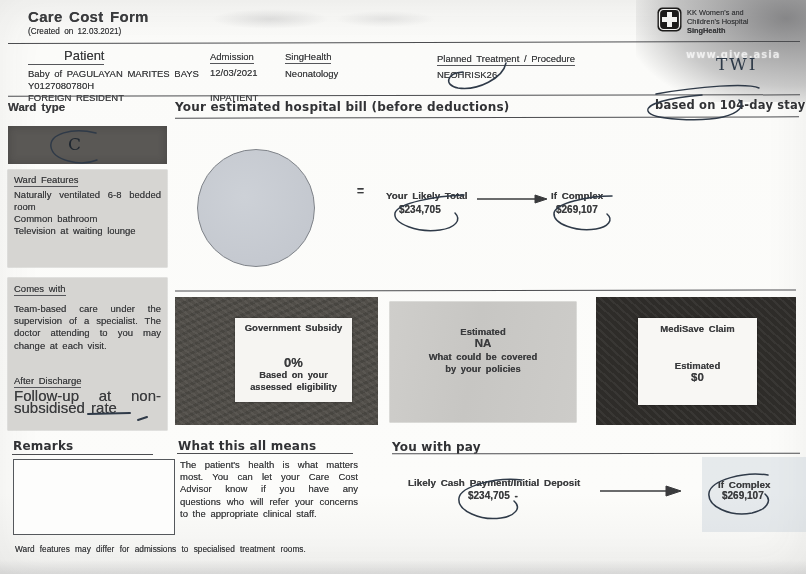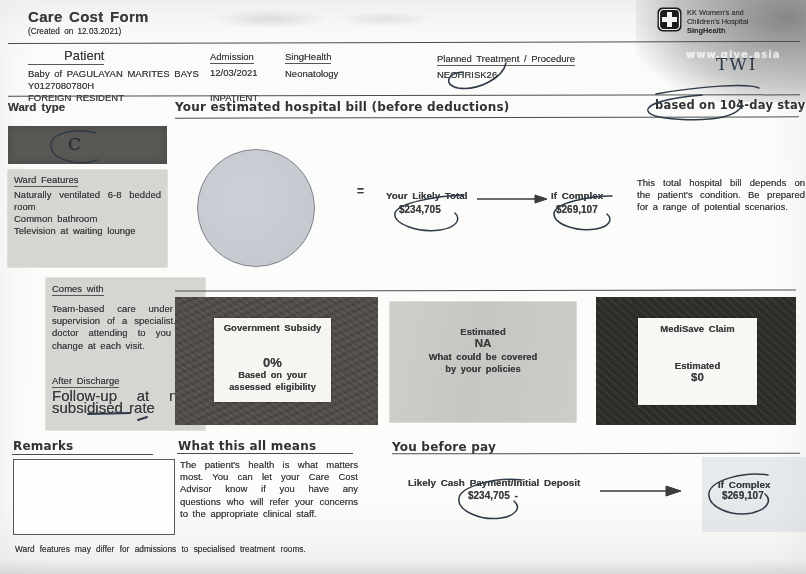--- a/index.html
+++ b/index.html
@@ -83,45 +83,44 @@
     <div class="hand" style="position:absolute;left:60px;top:8px;font-size:17px;color:#1f2730;">C</div>
   </div>
 
   <div class="abs panel" style="left:8px;top:170px;width:159px;height:97px;">
     <div class="doc ul" style="position:absolute;left:6px;top:4px;font-size:9.5px;">Ward Features</div>
     <div class="doc justify" style="position:absolute;left:6px;top:19px;width:147px;font-size:9.5px;line-height:12px;">Naturally ventilated 6-8 bedded room</div>
     <div class="doc" style="position:absolute;left:6px;top:43px;width:147px;font-size:9.5px;line-height:12px;">Common bathroom</div>
     <div class="doc" style="position:absolute;left:6px;top:55px;width:150px;font-size:9.5px;line-height:12px;">Television at waiting lounge</div>
   </div>
 
-  <div class="abs panel" style="left:8px;top:278px;width:159px;height:152px;margin-left:38px;">
+  <div class="abs panel" style="left:8px;top:278px;width:159px;height:152px;">
     <div class="doc ul" style="position:absolute;left:6px;top:5px;font-size:9.5px;">Comes with</div>
     <div class="doc justify" style="position:absolute;left:6px;top:25px;width:147px;font-size:9.5px;line-height:12.2px;">Team-based care under the supervision of a specialist. The doctor attending to you may change at each visit.</div>
     <div class="doc ul" style="position:absolute;left:6px;top:97px;font-size:9.5px;">After Discharge</div>
     <div class="doc justify" style="position:absolute;left:6px;top:112px;width:147px;font-size:15px;line-height:12.2px;">Follow-up at non-subsidised rate</div>
   </div>
 
   <div class="abs" style="left:197px;top:149px;width:116px;height:116px;border-radius:50%;background:radial-gradient(90% 90% at 40% 40%,#cdd1d7,#c4c8cf 70%,#bfc3ca);border:1.5px solid #7f8389;"></div>
 
   <div class="abs doc bold" style="left:357px;top:184px;font-size:12px;">=</div>
 
   <div class="abs doc" style="left:386px;top:190px;font-size:9.8px;font-weight:600;white-space:nowrap;">Your Likely Total</div>
   <div class="abs doc" style="left:399px;top:204px;font-size:10px;font-weight:600;">$234,705</div>
 
   <div class="abs doc" style="left:551px;top:190px;font-size:9.8px;font-weight:600;white-space:nowrap;">If Complex</div>
   <div class="abs doc" style="left:556px;top:204px;font-size:10px;font-weight:600;">$269,107</div>
 
-  <div class="abs doc justify" style="left:637px;top:177px;width:168px;font-size:9.5px;line-height:12.2px;">This total hospital bill depends on the patient's condition. Be prepared for a range of potential scenarios.</div>
 
   <div class="hline" style="left:175px;top:290px;width:621px;border-top-width:1.2px;transform:rotate(-0.1deg);"></div>
 
   <div class="abs" style="left:175px;top:297px;width:203px;height:128px;background:
       repeating-linear-gradient(37deg,rgba(255,255,255,0.05) 0 2px,transparent 2px 5px),
       repeating-linear-gradient(-24deg,rgba(0,0,0,0.12) 0 3px,transparent 3px 7px),#514e49;">
-    <div class="center" style="position:absolute;left:39px;top:21px;width:117px;height:84px;background:#f6f5f2;box-shadow:0 0 2px rgba(0,0,0,0.4);">
+    <div class="center" style="position:absolute;left:60px;top:21px;width:117px;height:84px;background:#f6f5f2;box-shadow:0 0 2px rgba(0,0,0,0.4);">
       <div class="doc bold" style="font-size:9.5px;margin-top:4px;">Government Subsidy</div>
       <div class="doc bold" style="font-size:13px;margin-top:22px;">0%</div>
       <div class="doc bold" style="font-size:9.3px;line-height:11.5px;">Based on your</div>
       <div class="doc bold" style="font-size:9.3px;line-height:11.5px;">assessed eligibility</div>
     </div>
   </div>
 
   <div class="abs center" style="left:390px;top:302px;width:186px;height:120px;background:linear-gradient(100deg,#cfcecb 0%,#c7c6c3 45%,#cdccc9 100%);box-shadow:0 0 0 0.5px rgba(120,120,118,0.5);">
     <div class="doc bold" style="font-size:9.5px;margin-top:24px;">Estimated</div>
     <div class="doc bold" style="font-size:11.5px;">NA</div>
@@ -139,21 +138,21 @@
   </div>
 
   <div class="abs script" style="left:13px;top:439px;font-size:12px;">Remarks</div>
   <div class="hline" style="left:12px;top:454px;width:141px;border-top-width:1.2px;"></div>
   <div class="abs" style="left:13px;top:459px;width:160px;height:74px;border:1px solid #55585c;background:#fdfdfc;"></div>
 
   <div class="abs script" style="left:178px;top:439px;font-size:12px;">What this all means</div>
   <div class="hline" style="left:177px;top:453px;width:176px;border-top-width:1.2px;"></div>
   <div class="abs doc justify" style="left:180px;top:459px;width:178px;font-size:9.5px;line-height:12.2px;">The patient's health is what matters most. You can let your Care Cost Advisor know if you have any questions who will refer your concerns to the appropriate clinical staff.</div>
 
-  <div class="abs script" style="left:392px;top:440px;font-size:12px;">You before pay</div>
+  <div class="abs script" style="left:392px;top:440px;font-size:12px;">You with pay</div>
   <div class="hline" style="left:392px;top:453px;width:408px;border-top-width:1.2px;transform:rotate(-0.1deg);"></div>
   <div class="abs shade" style="left:702px;top:457px;width:104px;height:75px;background:rgba(186,197,210,0.33);"></div>
 
   <div class="abs doc bold" style="left:408px;top:477px;font-size:9.9px;white-space:nowrap;">Likely Cash Payment/Initial Deposit</div>
   <div class="abs doc bold" style="left:468px;top:490px;font-size:10px;">$234,705 -</div>
   <div class="abs doc bold" style="left:718px;top:479px;font-size:9.9px;">If Complex</div>
   <div class="abs doc bold" style="left:722px;top:490px;font-size:10px;">$269,107</div>
 
   <div class="abs doc" style="left:15px;top:544px;font-size:8.3px;word-spacing:3px;">Ward features may differ for admissions to specialised treatment rooms.</div>
 

